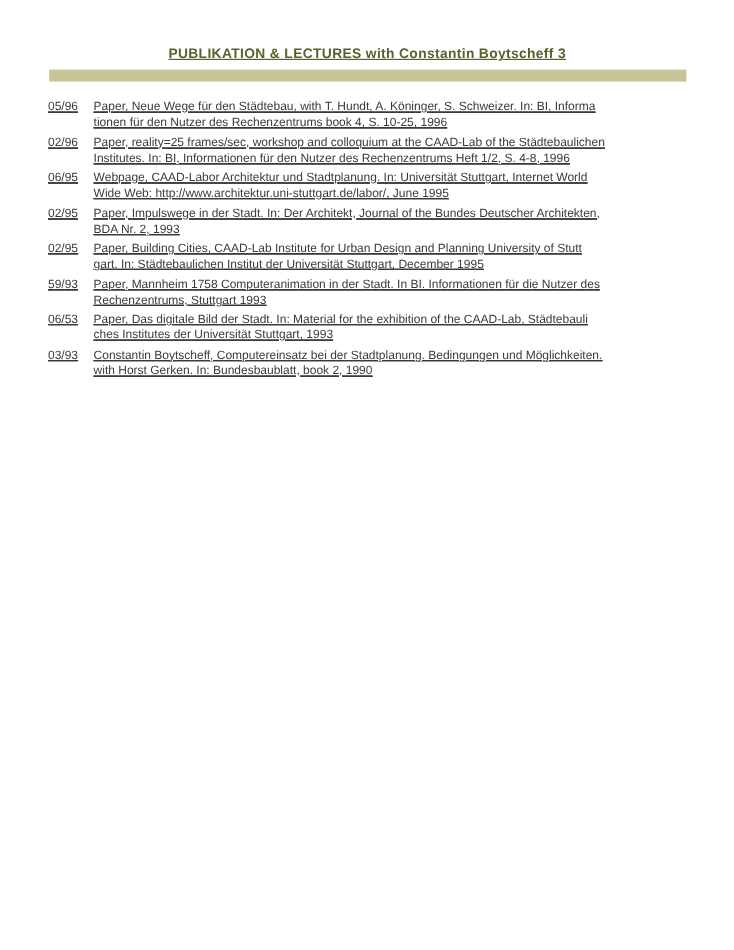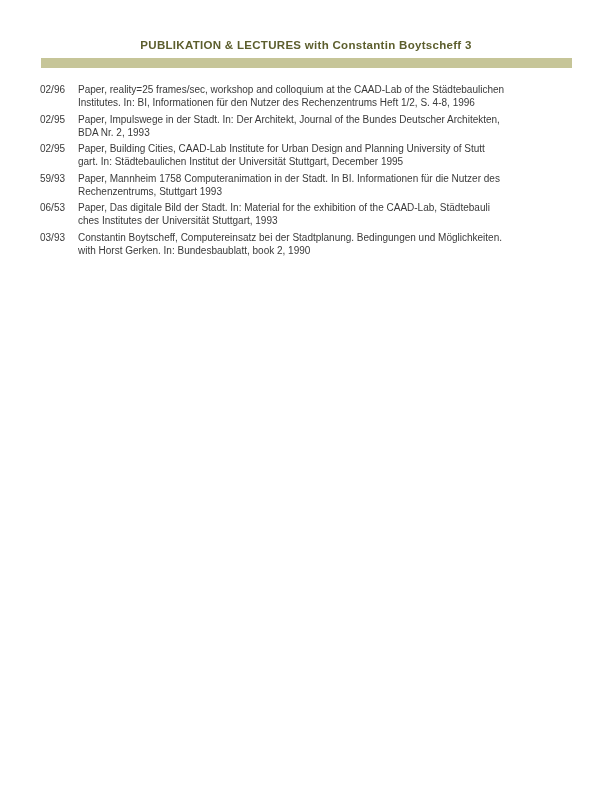--- a/index.html
+++ b/index.html
@@ -1,21 +1,21 @@
 <!DOCTYPE html>
 <html style="--title: #5c5e2d; --divider-bar: #c6c598; --body-text: #3a3a3a; --page-bg: #ffffff;"><head>
 <meta charset="utf-8">
 <style>
   :root {
     --title: #5c5e2d;
     --divider-bar: #c6c598;
     --body-text: #3a3a3a;
     --page-bg: #ffffff;
   }
-  * { margin: 0; padding: 0; box-sizing: border-box; }
+  * { margin: 0; padding: 0; box-sizing: border-box; text-decoration: underline; }
   html, body { background: #ffffff; }
   .page {
     position: relative;
     width: 612px;
     height: 792px;
     background: var(--page-bg);
     overflow: hidden;
     font-family: "Liberation Sans", sans-serif;
   }
   .page-title {
@@ -61,27 +61,37 @@
     white-space: pre-line;
   }
 </style>
 </head>
 <body>
 
 <div class="page">
   <div class="page-title">PUBLIKATION &amp; LECTURES with Constantin Boytscheff 3</div>
   <div class="divider-bar"></div>
   <div class="publication-list">
+  <div class="entry-row">
+    <span class="entry-date">05/96</span>
+    <span class="entry-text">Paper, Neue Wege für den Städtebau, with T. Hundt, A. Köninger, S. Schweizer. In: BI, Informa
+tionen für den Nutzer des Rechenzentrums book 4, S. 10-25, 1996</span>
+  </div>
 
   <div class="entry-row">
     <span class="entry-date">02/96</span>
     <span class="entry-text">Paper, reality=25 frames/sec, workshop and colloquium at the CAAD-Lab of the Städtebaulichen
 Institutes. In: BI, Informationen für den Nutzer des Rechenzentrums Heft 1/2, S. 4-8, 1996</span>
   </div>
 
+  <div class="entry-row">
+    <span class="entry-date">06/95</span>
+    <span class="entry-text">Webpage, CAAD-Labor Architektur und Stadtplanung. In: Universität Stuttgart, Internet World
+Wide Web: http://www.architektur.uni-stuttgart.de/labor/, June 1995</span>
+  </div>
 
   <div class="entry-row">
     <span class="entry-date">02/95</span>
     <span class="entry-text">Paper, Impulswege in der Stadt. In: Der Architekt, Journal of the Bundes Deutscher Architekten,
 BDA Nr. 2, 1993</span>
   </div>
 
   <div class="entry-row">
     <span class="entry-date">02/95</span>
     <span class="entry-text">Paper, Building Cities, CAAD-Lab Institute for Urban Design and Planning University of Stutt

